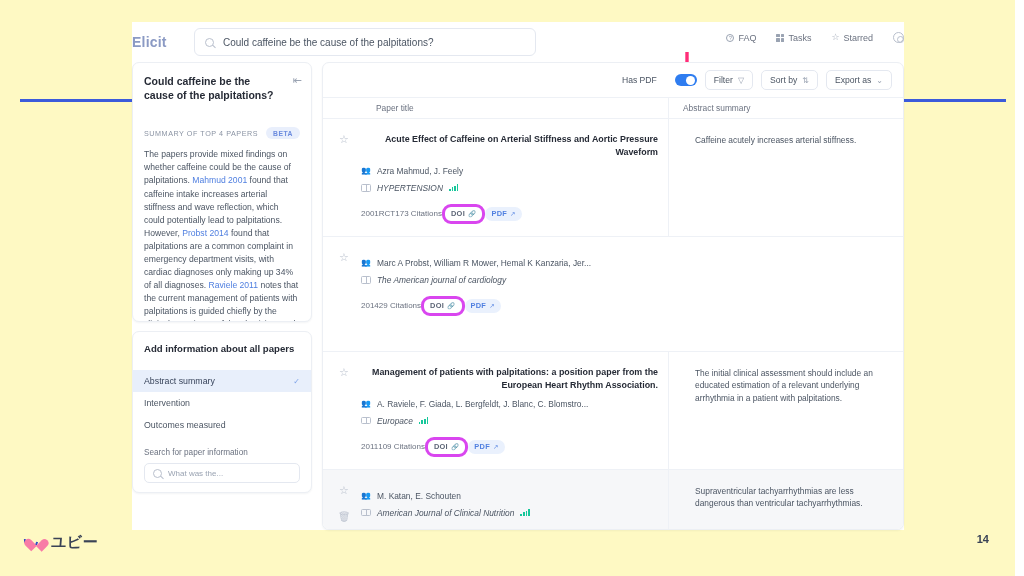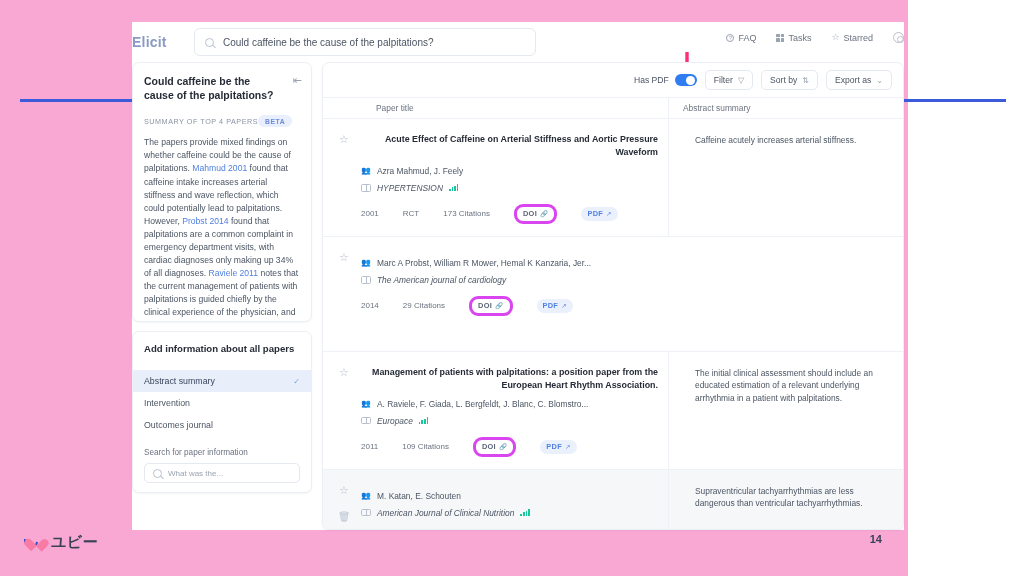--- a/index.html
+++ b/index.html
@@ -2,21 +2,21 @@
 <html><head>
 <meta charset="utf-8">
 <style>
   * { box-sizing: border-box; margin: 0; padding: 0; }
   html, body {
     width: 1024px; height: 576px;
     background: #ffffff;
     font-family: "Liberation Sans", sans-serif;
     overflow: hidden;
   }
-  .slide { position: relative; width: 908px; height: 576px; background: #f9a8d4; }
+  .slide { position: relative; width: 1015px; height: 576px; background: #fef9c3; }
 
   
   .edge-rule { position: absolute; height: 3px; background: #3b5bdb; top: 99px; }
   .edge-rule.left  { left: 20px;  width: 120px; }
   .edge-rule.right { left: 894px; width: 112px; }
 
   
   .app {
     position: absolute; left: 132px; top: 22px;
     width: 772px; height: 508px;
@@ -74,21 +74,21 @@
   }
   .summary-card { padding: 11px 11px 0 11px; height: 260px; overflow: hidden; position: relative; }
   .sum-title {
     font-size: 10.5px; font-weight: 700; color: #262b36; line-height: 1.35;
     padding-right: 18px;
   }
   .collapse-ico {
     position: absolute; right: 11px; top: 12px; font-size: 11px; color: #9aa3b2;
     line-height: 1; letter-spacing: -2px;
   }
-  .sum-meta { margin-top: 13px; display: flex; align-items: center; }
+  .sum-meta { margin-top: 25px; display: flex; align-items: center; justify-content: space-between; }
   .sum-meta-label { font-size: 7.2px; letter-spacing: .55px; color: #8a93a3; font-weight: 400; }
   .beta {
     font-size: 6.8px; font-weight: 700; letter-spacing: .5px; color: #6b8bde;
     background: #e9effc; border-radius: 8px; padding: 2.5px 7px;
   }
   .sum-body {
     margin-top: 9px; font-size: 8.6px; line-height: 1.52; color: #4b5563;
     -webkit-mask-image: linear-gradient(180deg,#000 84%,rgba(0,0,0,0) 99%);
             mask-image: linear-gradient(180deg,#000 84%,rgba(0,0,0,0) 99%);
   }
@@ -111,21 +111,21 @@
   }
   .mini-search span { font-size: 8px; color: #9aa3b2; }
 
   
   .right-col { flex: 1; margin-left: 10px; position: relative; }
   .table-card { height: 468px; overflow: hidden; display: flex; flex-direction: column; }
   .toolbar {
     height: 34px; display: flex; align-items: center; justify-content: flex-end;
     gap: 8px; padding: 0 11px; flex: none;
   }
-  .haspdf { display: flex; align-items: center; gap: 6px; font-size: 8.6px; color: #4b5563; }
+  .haspdf { display: flex; align-items: center; gap: 18px; font-size: 8.6px; color: #4b5563; }
   .toggle {
     width: 22px; height: 12px; border-radius: 7px; background: #2f7df0; position: relative;
   }
   .toggle::after {
     content: ""; position: absolute; right: 1.5px; top: 1.5px;
     width: 9px; height: 9px; border-radius: 50%; background: #fff;
   }
   .tbtn {
     height: 20px; border: 1px solid #e4e8f0; border-radius: 5px; background: #fff;
     display: flex; align-items: center; gap: 5px; padding: 0 8px;
@@ -160,21 +160,21 @@
   .ico-people { width: 10px; height: 8px; color: #aab2c0; font-size: 8px; line-height: 8px; }
   .ico-book { width: 10px; height: 7.5px; border: 1px solid #b9c0cd; border-radius: 1.5px;
               position: relative; flex: none; }
   .ico-book::after { content:""; position:absolute; left:4px; top:0; width:1px; height:100%;
                      background:#b9c0cd; }
   .bars { display: inline-flex; align-items: flex-end; gap: 1px; height: 7px; }
   .bars i { width: 1.6px; background: #16c79a; display: block; }
   .bars i:nth-child(1){height:2.5px;} .bars i:nth-child(2){height:4px;}
   .bars i:nth-child(3){height:5.5px;} .bars i:nth-child(4){height:7px;}
 
-  .p-foot { display: flex; align-items: center; gap: 24px; margin-top: 11px; }
+  .p-foot { display: flex; align-items: center; gap: 0; margin-top: 11px; }
   .p-foot .m { font-size: 8px; color: #6b7280; }
   .chip {
     font-size: 7.4px; font-weight: 700; letter-spacing: .3px; border-radius: 9px;
     padding: 2.5px 6px; display: inline-flex; align-items: center; gap: 3px;
   }
   .chip.doi { background: #fff; border: 3px solid #d946ef; color: #5b6475; }
   .chip.pdf { background: #eaf1fd; color: #4f7fe0; justify-content: flex-end; }
   .chip .sm { font-size: 6.5px; font-weight: 400; }
 
   .abs { font-size: 8.4px; color: #4b5563; line-height: 1.5; }
@@ -265,21 +265,21 @@
         <div class="card add-card">
           <h4>Add information about all papers</h4>
           <div class="opt active">
             <span>Abstract summary</span>
             <span class="check">✓</span>
           </div>
           <div class="opt">
             <span>Intervention</span>
           </div>
           <div class="opt">
-            <span>Outcomes journal</span>
+            <span>Outcomes measured</span>
           </div>
 
           <div class="search-info" style="padding:0 11px;">
             <div class="lbl">Search for paper information</div>
             <div class="mini-search">
               <span class="mag"></span>
               <span>What was the...</span>
             </div>
           </div>
         </div>

